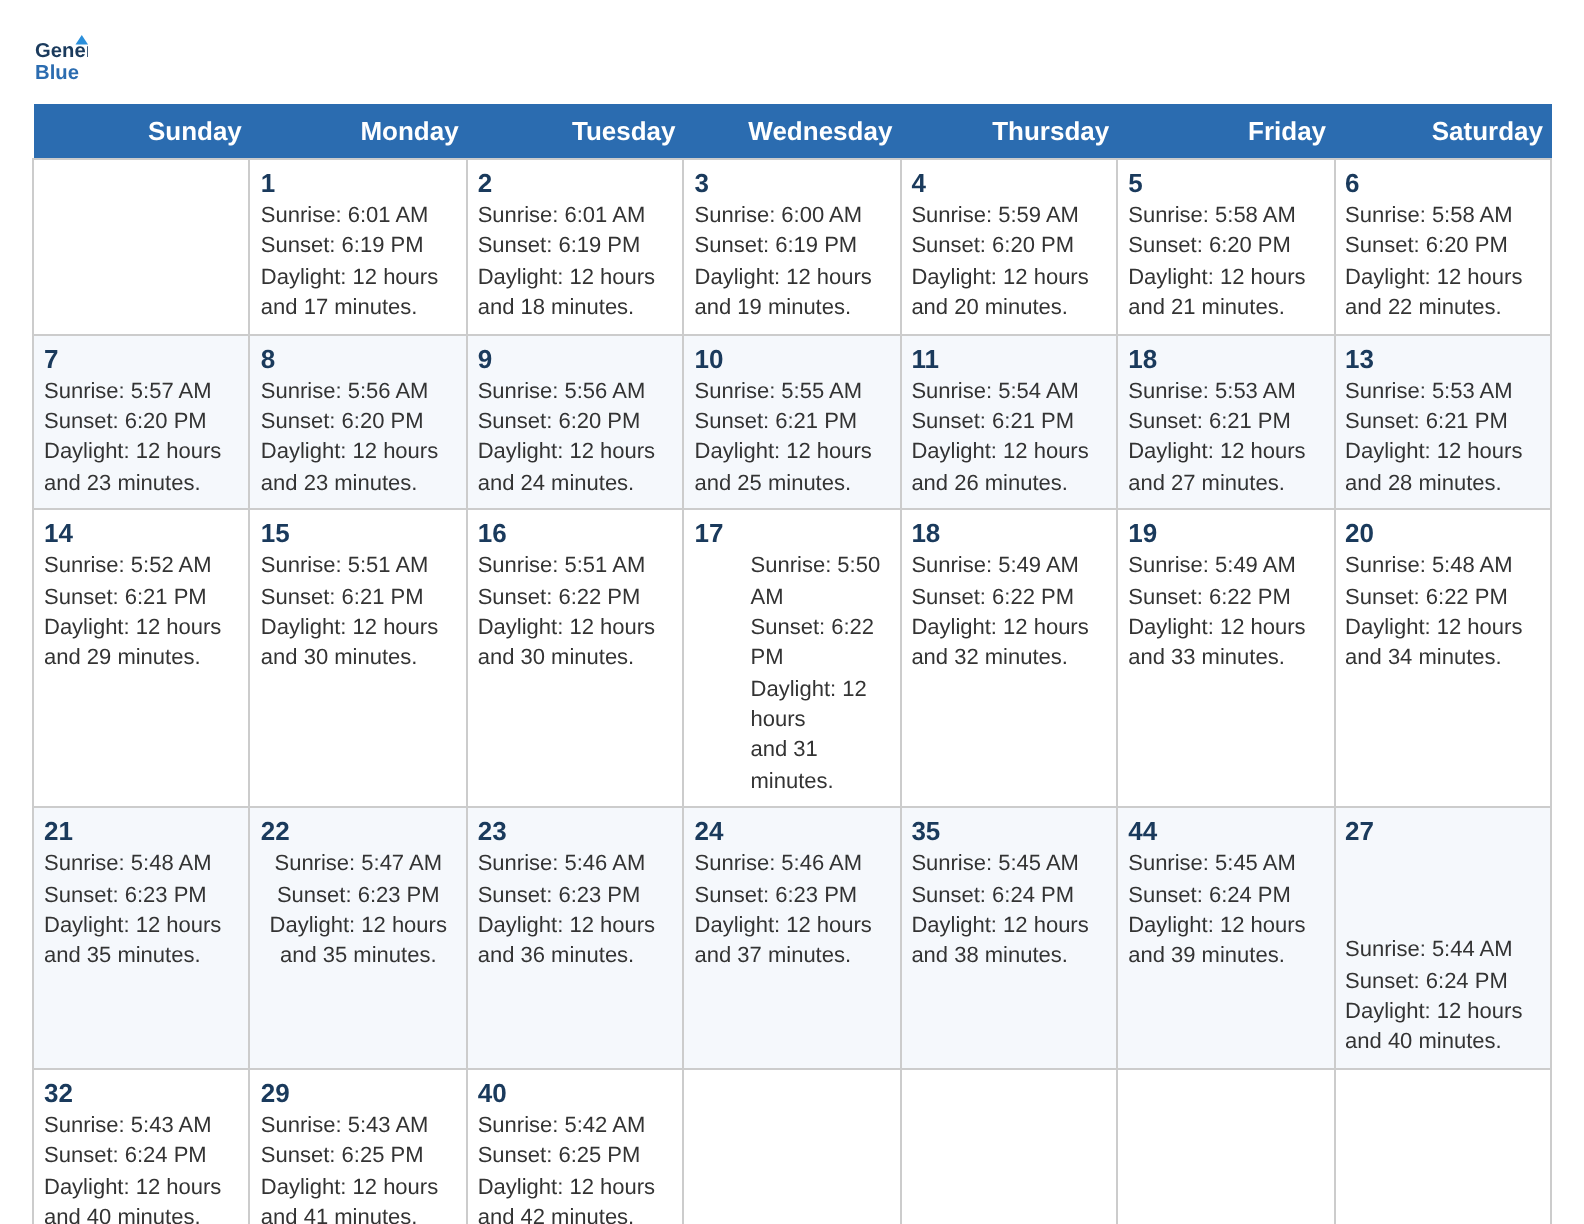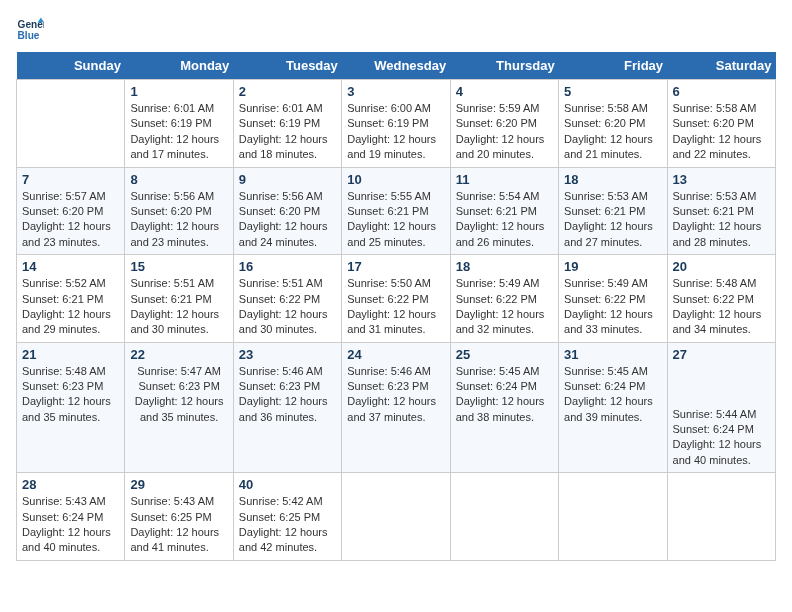--- a/index.html
+++ b/index.html
@@ -238,21 +238,21 @@
         </td>
         <td>
           <span class="day-num">16</span>
           <div class="cell-info" style="white-space: pre-line;">Sunrise: 5:51 AM
 Sunset: 6:22 PM
 Daylight: 12 hours
 and 30 minutes.</div>
         </td>
         <td>
           <span class="day-num">17</span>
-          <div class="cell-info" style="white-space: pre-line;">Sunrise: 5:50 AM
+          <div class="cell-info" style="white-space: pre-line; margin-left: 28px;">Sunrise: 5:50 AM
 Sunset: 6:22 PM
 Daylight: 12 hours
 and 31 minutes.</div>
         </td>
         <td>
           <span class="day-num">18</span>
           <div class="cell-info" style="white-space: pre-line;">Sunrise: 5:49 AM
 Sunset: 6:22 PM
 Daylight: 12 hours
 and 32 minutes.</div>
@@ -295,44 +295,44 @@
 and 36 minutes.</div>
         </td>
         <td>
           <span class="day-num">24</span>
           <div class="cell-info" style="white-space: pre-line;">Sunrise: 5:46 AM
 Sunset: 6:23 PM
 Daylight: 12 hours
 and 37 minutes.</div>
         </td>
         <td>
-          <span class="day-num">25</span>
+          <span class="day-num">35</span>
           <div class="cell-info" style="white-space: pre-line;">Sunrise: 5:45 AM
 Sunset: 6:24 PM
 Daylight: 12 hours
 and 38 minutes.</div>
         </td>
         <td>
-          <span class="day-num">31</span>
+          <span class="day-num">44</span>
           <div class="cell-info" style="white-space: pre-line;">Sunrise: 5:45 AM
 Sunset: 6:24 PM
 Daylight: 12 hours
 and 39 minutes.</div>
         </td>
         <td>
           <span class="day-num">27</span>
           <div class="cell-info" style="white-space: pre-line; margin-top: 45px;">Sunrise: 5:44 AM
 Sunset: 6:24 PM
 Daylight: 12 hours
 and 40 minutes.</div>
         </td>
       </tr>
       <tr>
         <td>
-          <span class="day-num">28</span>
+          <span class="day-num">32</span>
           <div class="cell-info" style="white-space: pre-line;">Sunrise: 5:43 AM
 Sunset: 6:24 PM
 Daylight: 12 hours
 and 40 minutes.</div>
         </td>
         <td>
           <span class="day-num">29</span>
           <div class="cell-info" style="white-space: pre-line;">Sunrise: 5:43 AM
 Sunset: 6:25 PM
 Daylight: 12 hours

